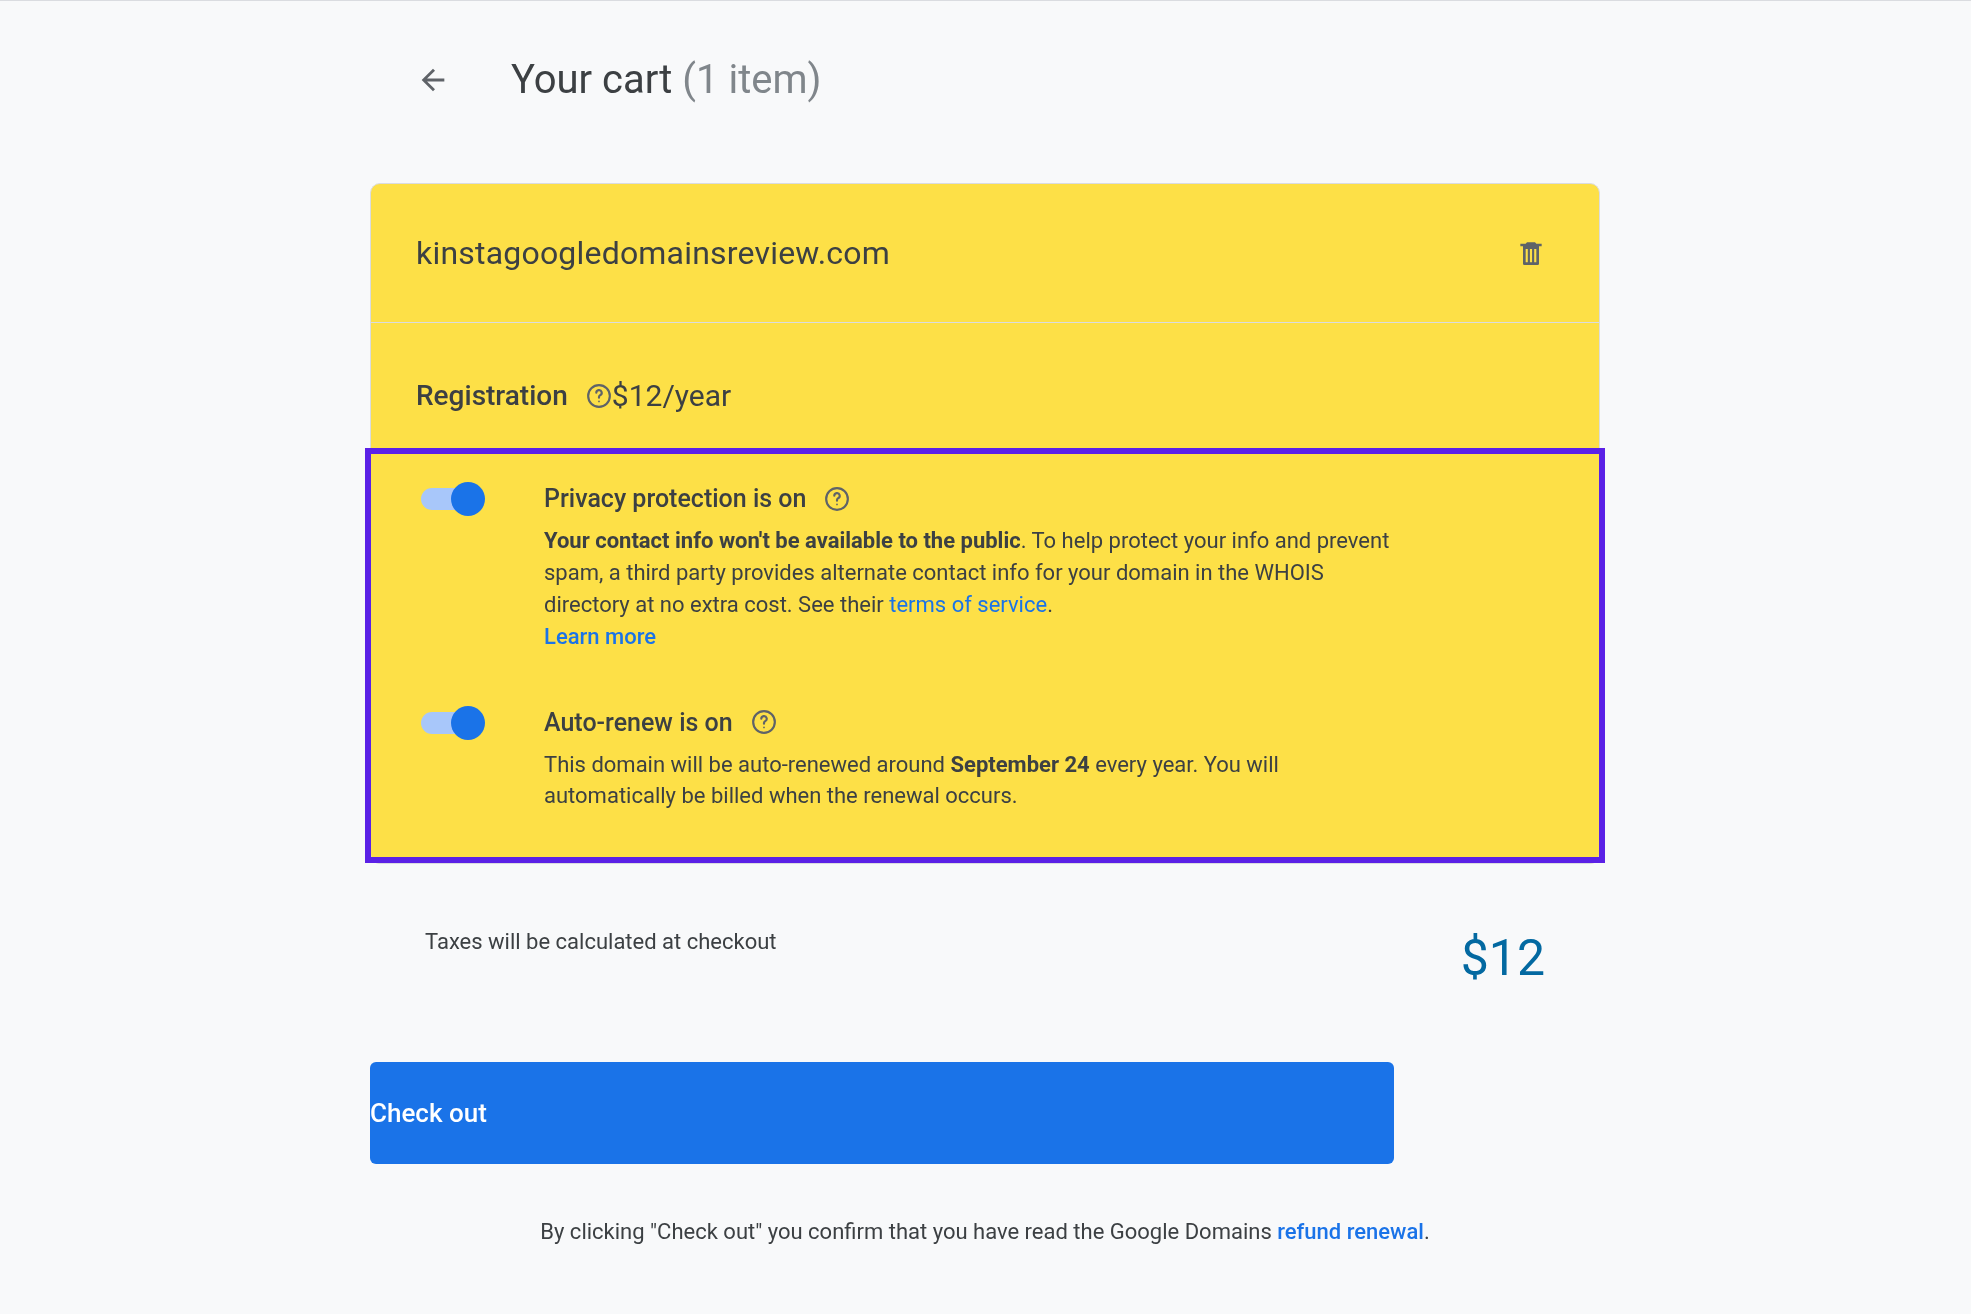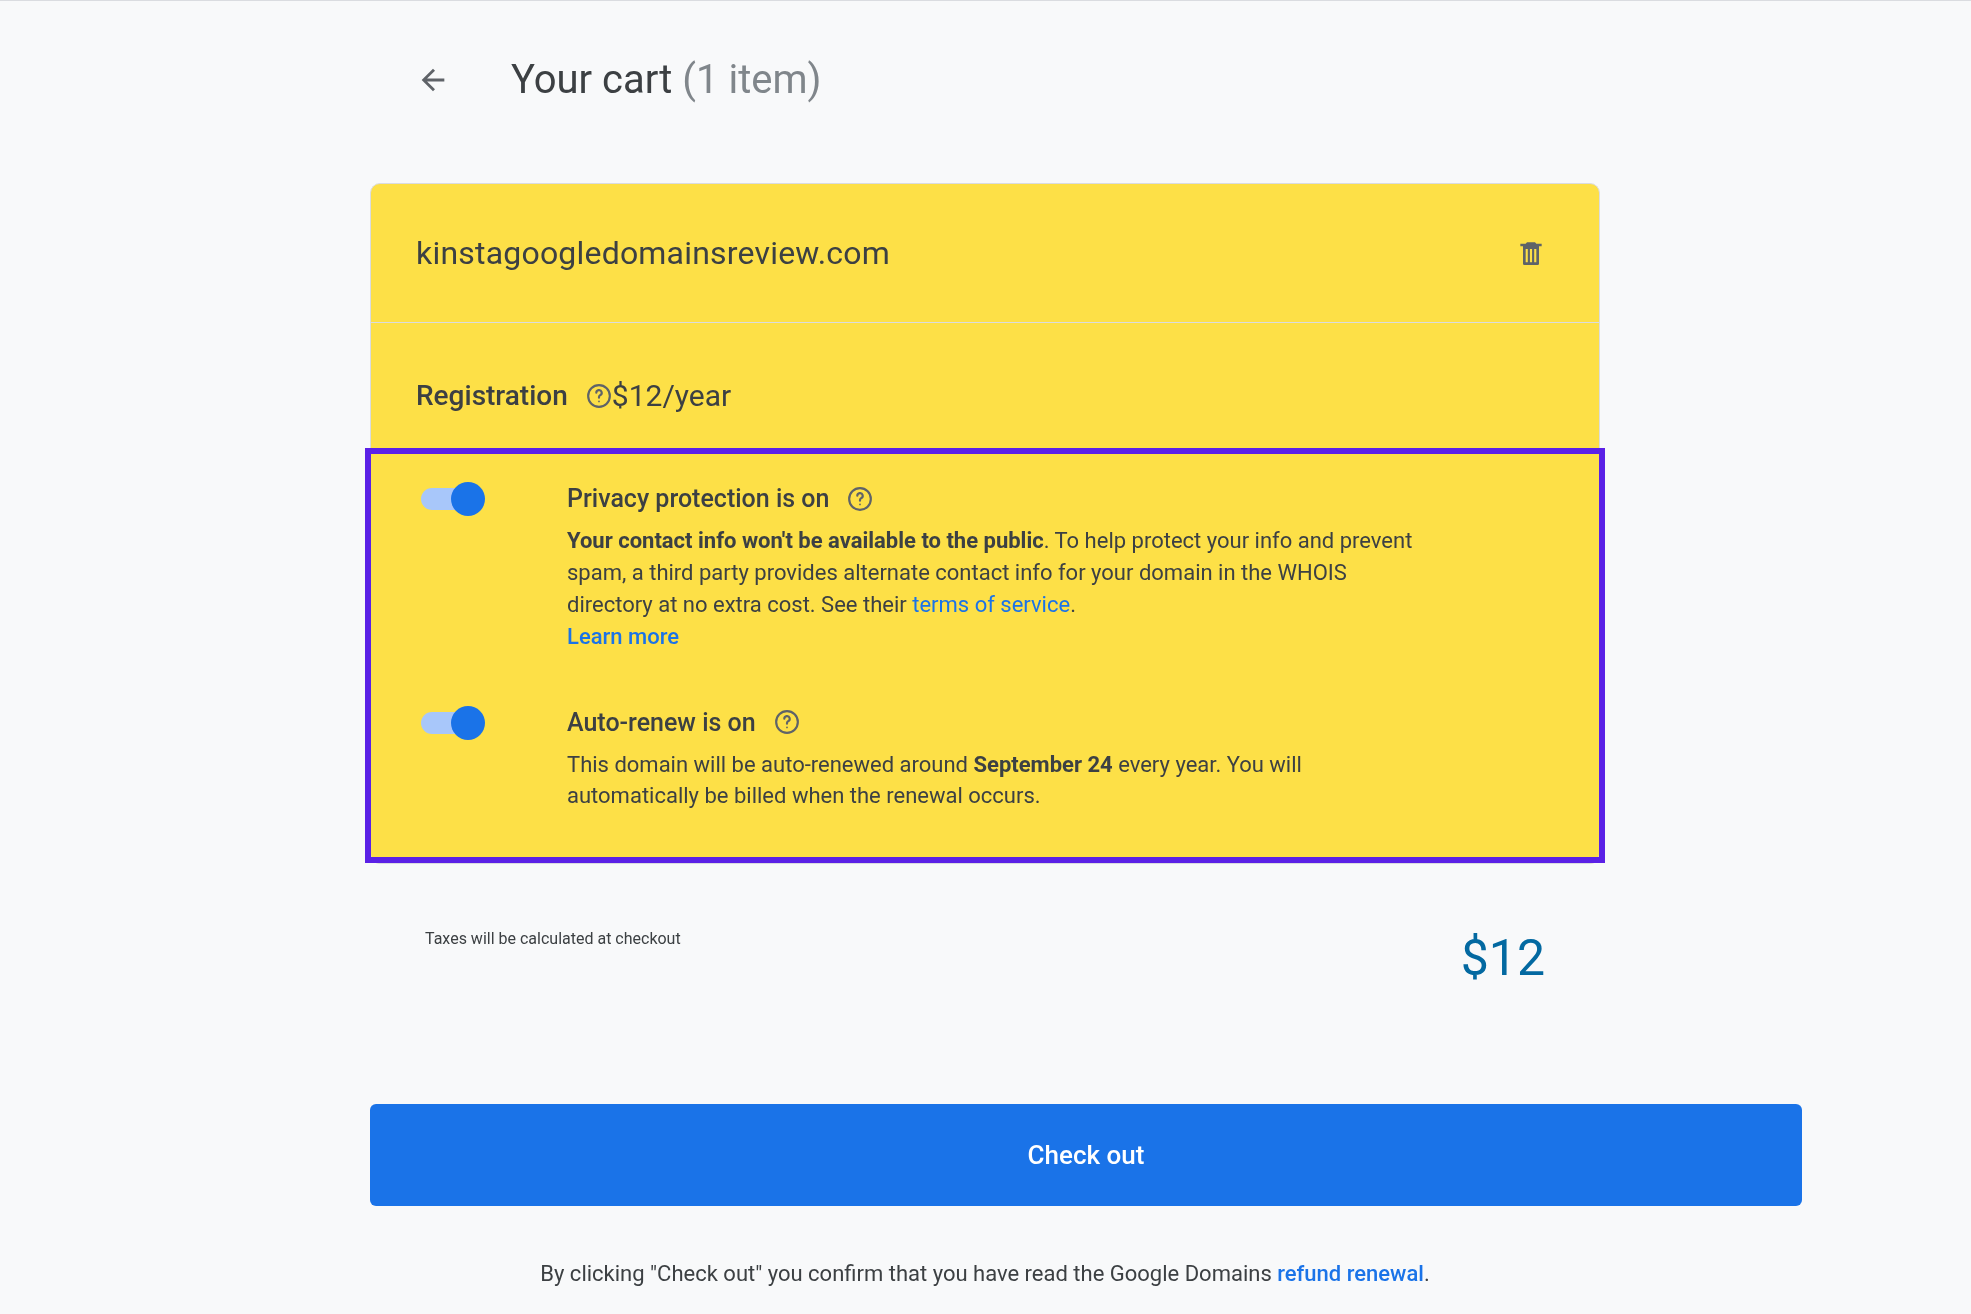--- a/index.html
+++ b/index.html
@@ -80,21 +80,21 @@
     .help-icon svg { width: 26px; height: 26px; fill: none; stroke: #5f6368; stroke-width: 2; }
     .price {
       font-size: 30px;
       color: #3c4043;
     }
     .highlight-box {
       border: 6px solid #5b21e6;
       margin: 0 -6px 0 -6px;
       padding: 30px 55px 45px 50px;
     }
-    .toggle-row { display: flex; align-items: flex-start; margin-bottom: 20px; gap: 23px; }
+    .toggle-row { display: flex; align-items: flex-start; margin-bottom: 20px; }
     .toggle-row:last-child { margin-bottom: 0; }
     .toggle {
       position: relative;
       width: 58px; height: 22px;
       border-radius: 20px;
       background: #a8c7fa;
       margin-right: 65px;
       margin-top: 4px;
       flex-shrink: 0;
       cursor: pointer;
@@ -134,36 +134,36 @@
       align-items: flex-start;
       padding: 0 55px;
     }
     .due-label {
       font-size: 30px;
       font-weight: 500;
       color: #3c4043;
       margin-bottom: 8px;
     }
     .tax-note {
-      font-size: 16px;
+      font-size: 22px;
       color: #3c4043;
     }
     .due-amount {
       font-size: 50px;
       color: #0369a1;
     }
     .checkout-btn {
-      width: 1432px;
-      margin-left: 370px;
-      margin-top: 117px;
+      width: 1024px;
+      margin-left: 370px;
+      margin-top: 75px;
       background: #1a73e8;
       color: #fff;
       font-size: 26px;
       font-weight: 500;
-      text-align: center;
+      text-align: left;
       padding: 36px 0;
       border-radius: 6px;
       cursor: pointer;
     }
     .disclaimer {
       width: 1230px;
       margin-left: 370px;
       margin-top: 55px;
       text-align: center;
       font-size: 22px;

